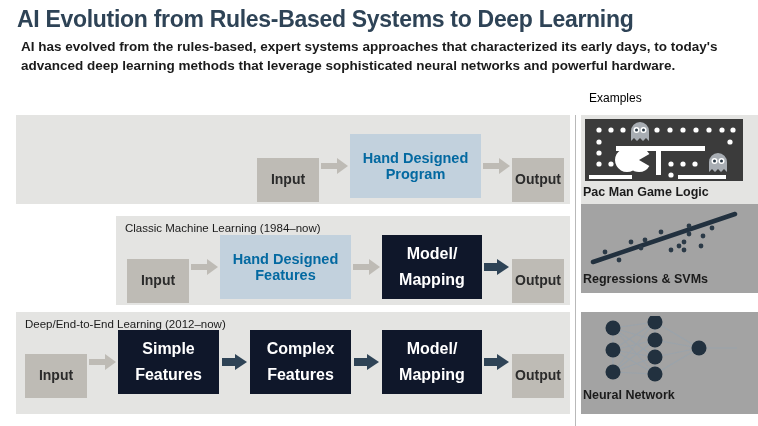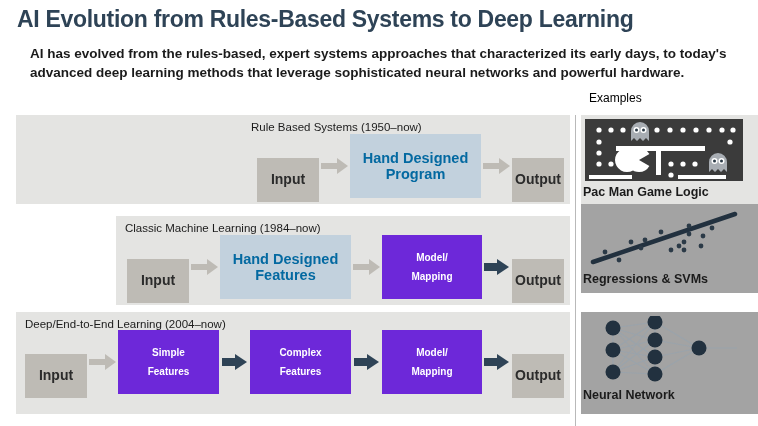--- a/index.html
+++ b/index.html
@@ -29,21 +29,21 @@
     letter-spacing: -0.3px;
     line-height: 1.15;
     margin: 0 0 6px 0;
     white-space: nowrap;
   }
   #page-subtitle {
     font-size: 13.5px;
     font-weight: bold;
     color: #1b1b1b;
     line-height: 1.35;
-    margin: 13px;
+    margin: 4px;
     width: 726px;
   }
 
   
   #diagram {
     position: absolute;
     left: 0;
     top: 112px;
     width: 758px;
     height: 314px;
@@ -83,23 +83,23 @@
     color: #2b2b2b;
     font-size: 14px;
     margin-top: 14px;
   }
   .fbox.light {
     background: #c2d1dd;
     color: #0369a1;
     font-size: 14.5px;
   }
   .fbox.dark {
-    background: #6d28d9;
+    background: #0f172a;
     color: #ffffff;
-    font-size: 10px;
+    font-size: 16px;
     gap: 8px;
   }
 
   
   .arrow {
     position: absolute;
     display: block;
   }
 
   
@@ -152,21 +152,20 @@
 <body>
 
 <div id="header">
   <h1 id="page-title">AI Evolution from Rules-Based Systems to Deep Learning</h1>
   <p id="page-subtitle">AI has evolved from the rules-based, expert systems approaches that characterized its early days, to today's advanced deep learning methods that leverage sophisticated neural networks and powerful hardware.</p>
 </div>
 
 <div id="diagram">
 
   <div class="row-band" id="band-1"></div>
-  <div class="row-label" id="label-1">Rule Based Systems (1950–now)</div>
 
   <div class="fbox io" style="left:257px; top:32px; width:62px; height:44px;">Input</div>
 
   <svg class="arrow" style="left:321px; top:46px;" width="28" height="16" viewBox="0 0 28 16">
     <path d="M0 5 H16 V0 L27 8 L16 16 V11 H0 Z" fill="#bebbb5"></path>
   </svg>
 
   <div class="fbox light" style="left:350px; top:22px; width:131px; height:64px; flex-direction:column;">
     <span>Hand Designed</span>
     <span>Program</span>
@@ -201,21 +200,21 @@
     <span>Mapping</span>
   </div>
 
   <svg class="arrow" style="left:484px; top:147px;" width="26" height="16" viewBox="0 0 26 16">
     <path d="M0 4 H13 V0 L25 8 L13 16 V12 H0 Z" fill="#2e4356"></path>
   </svg>
 
   <div class="fbox io" style="left:512px; top:133px; width:52px; height:44px;">Output</div>
 
   <div class="row-band" id="band-3"></div>
-  <div class="row-label" id="label-3">Deep/End-to-End Learning (2004–now)</div>
+  <div class="row-label" id="label-3">Deep/End-to-End Learning (2012–now)</div>
 
   <div class="fbox io" style="left:25px; top:228px; width:62px; height:44px;">Input</div>
 
   <svg class="arrow" style="left:89px; top:242px;" width="28" height="16" viewBox="0 0 28 16">
     <path d="M0 5 H16 V0 L27 8 L16 16 V11 H0 Z" fill="#bebbb5"></path>
   </svg>
 
   <div class="fbox dark" style="left:118px; top:218px; width:101px; height:64px; flex-direction:column;">
     <span>Simple</span>
     <span>Features</span>

